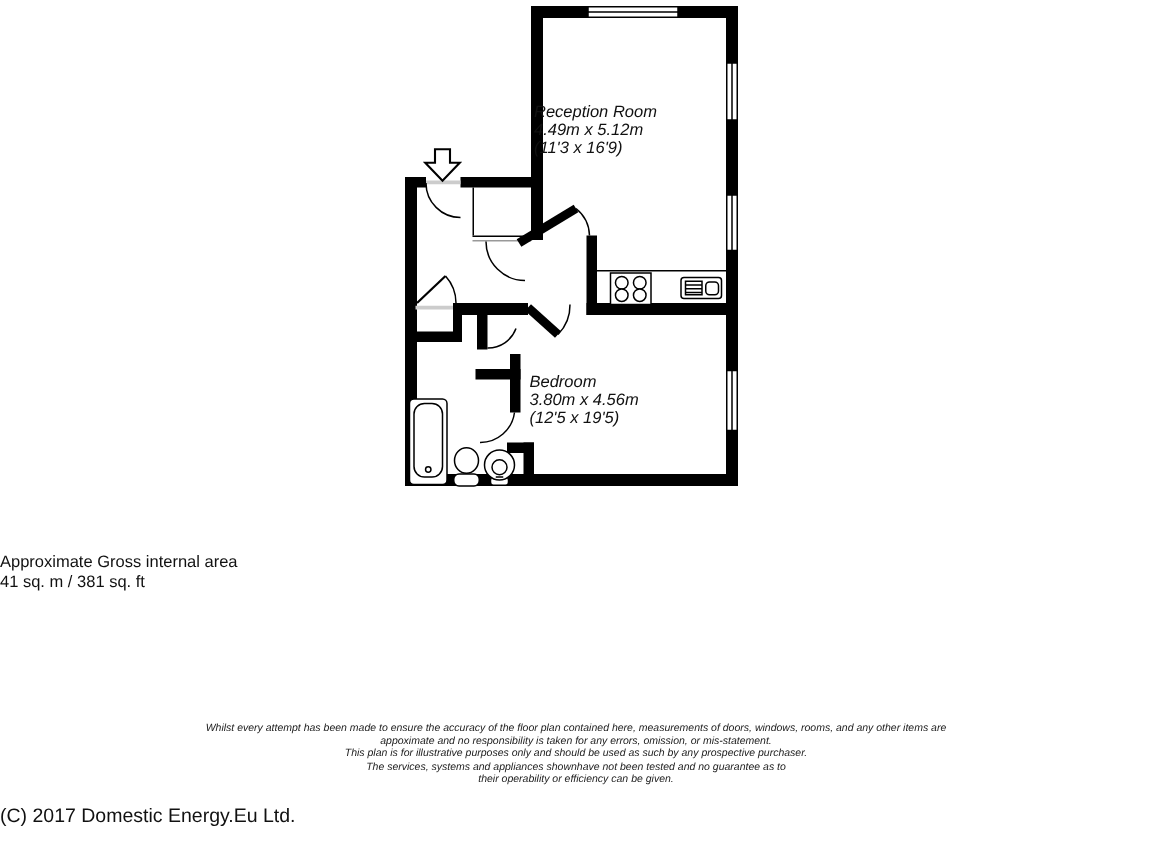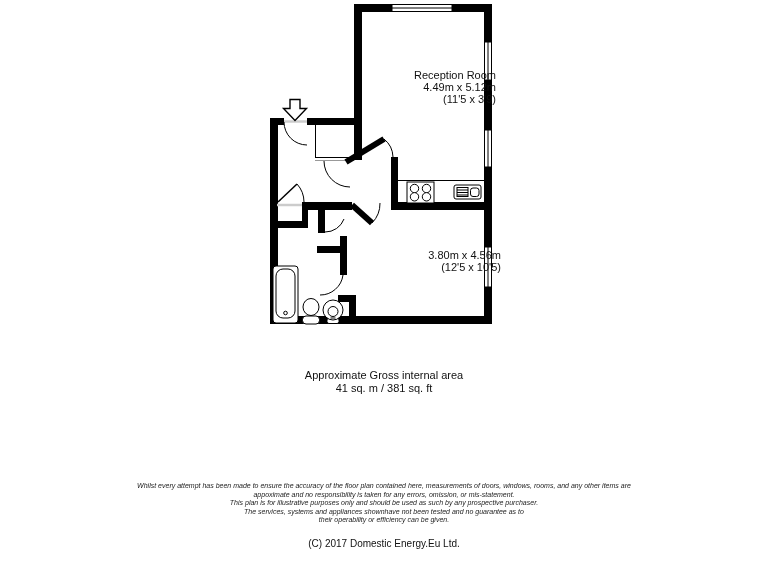--- a/index.html
+++ b/index.html
@@ -1,28 +1,28 @@
 <!DOCTYPE html>
 <html><head>
 <meta charset="utf-8">
 <style>
   html,body{margin:0;padding:0;background:#ffffff;}
   #stage{
     position:relative;width:768px;height:576px;background:#ffffff;overflow:hidden;
     font-family:"Liberation Sans", sans-serif;color:#111;
   }
   #plan-svg{position:absolute;left:0;top:0;}
-  .room-label{position:absolute;text-align:right;font-size:11px;line-height:12px;color:#111;}
+  .room-label{position:absolute;text-align:left;font-size:11px;line-height:12px;color:#111;font-style:italic;}
   .lbl-reception{left:356px;top:69px;width:140px;}
   .lbl-bedroom{left:353px;top:249px;width:148px;}
-  .lbl-area{position:absolute;left:0;top:369px;width:768px;text-align:center;font-size:11px;line-height:13px;color:#111;}
+  .lbl-area{position:absolute;left:0;top:369px;width:768px;font-size:11px;line-height:13px;color:#111;}
   .lbl-disclaimer{position:absolute;left:0;top:482px;width:768px;text-align:center;
     font-size:7px;line-height:8.6px;font-style:italic;color:#222;}
-  .lbl-footer{position:absolute;left:0;top:538px;width:768px;text-align:center;
-    font-size:10px;line-height:11.4px;color:#111;}
+  .lbl-footer{position:absolute;left:0;top:538px;width:768px;text-align:left;
+    font-size:13px;line-height:11.4px;color:#111;}
 </style>
 </head>
 <body>
 
 <div id="stage">
 
   <svg id="plan-svg" width="768" height="576" viewBox="0 0 768 576" xmlns="http://www.w3.org/2000/svg">
 
     <g fill="#000000">
       <rect x="354" y="4" width="138" height="8"></rect>
@@ -124,26 +124,27 @@
       <rect x="327" y="318" width="12" height="5.5" rx="2"></rect>
       <circle cx="333" cy="310" r="10"></circle>
       <circle cx="333" cy="311.5" r="5"></circle>
       <line x1="330.5" y1="318" x2="335.5" y2="318"></line>
     </g>
   </svg>
 
   <div class="room-label lbl-reception">
     <div>Reception Room</div>
     <div>4.49m x 5.12m</div>
-    <div>(11'5 x 3'9)</div>
+    <div>(11'3 x 16'9)</div>
   </div>
 
   <div class="room-label lbl-bedroom">
+    <div>Bedroom</div>
     <div>3.80m x 4.56m</div>
-    <div>(12'5 x 10'5)</div>
+    <div>(12'5 x 19'5)</div>
   </div>
 
   <div class="lbl-area">
     <div>Approximate Gross internal area</div>
     <div>41 sq. m / 381 sq. ft</div>
   </div>
 
   <div class="lbl-disclaimer">
     <div>Whilst every attempt has been made to ensure the accuracy of the floor plan contained here, measurements of doors, windows, rooms, and any other items are</div>
     <div>appoximate and no responsibility is taken for any errors, omission, or mis-statement.</div>

